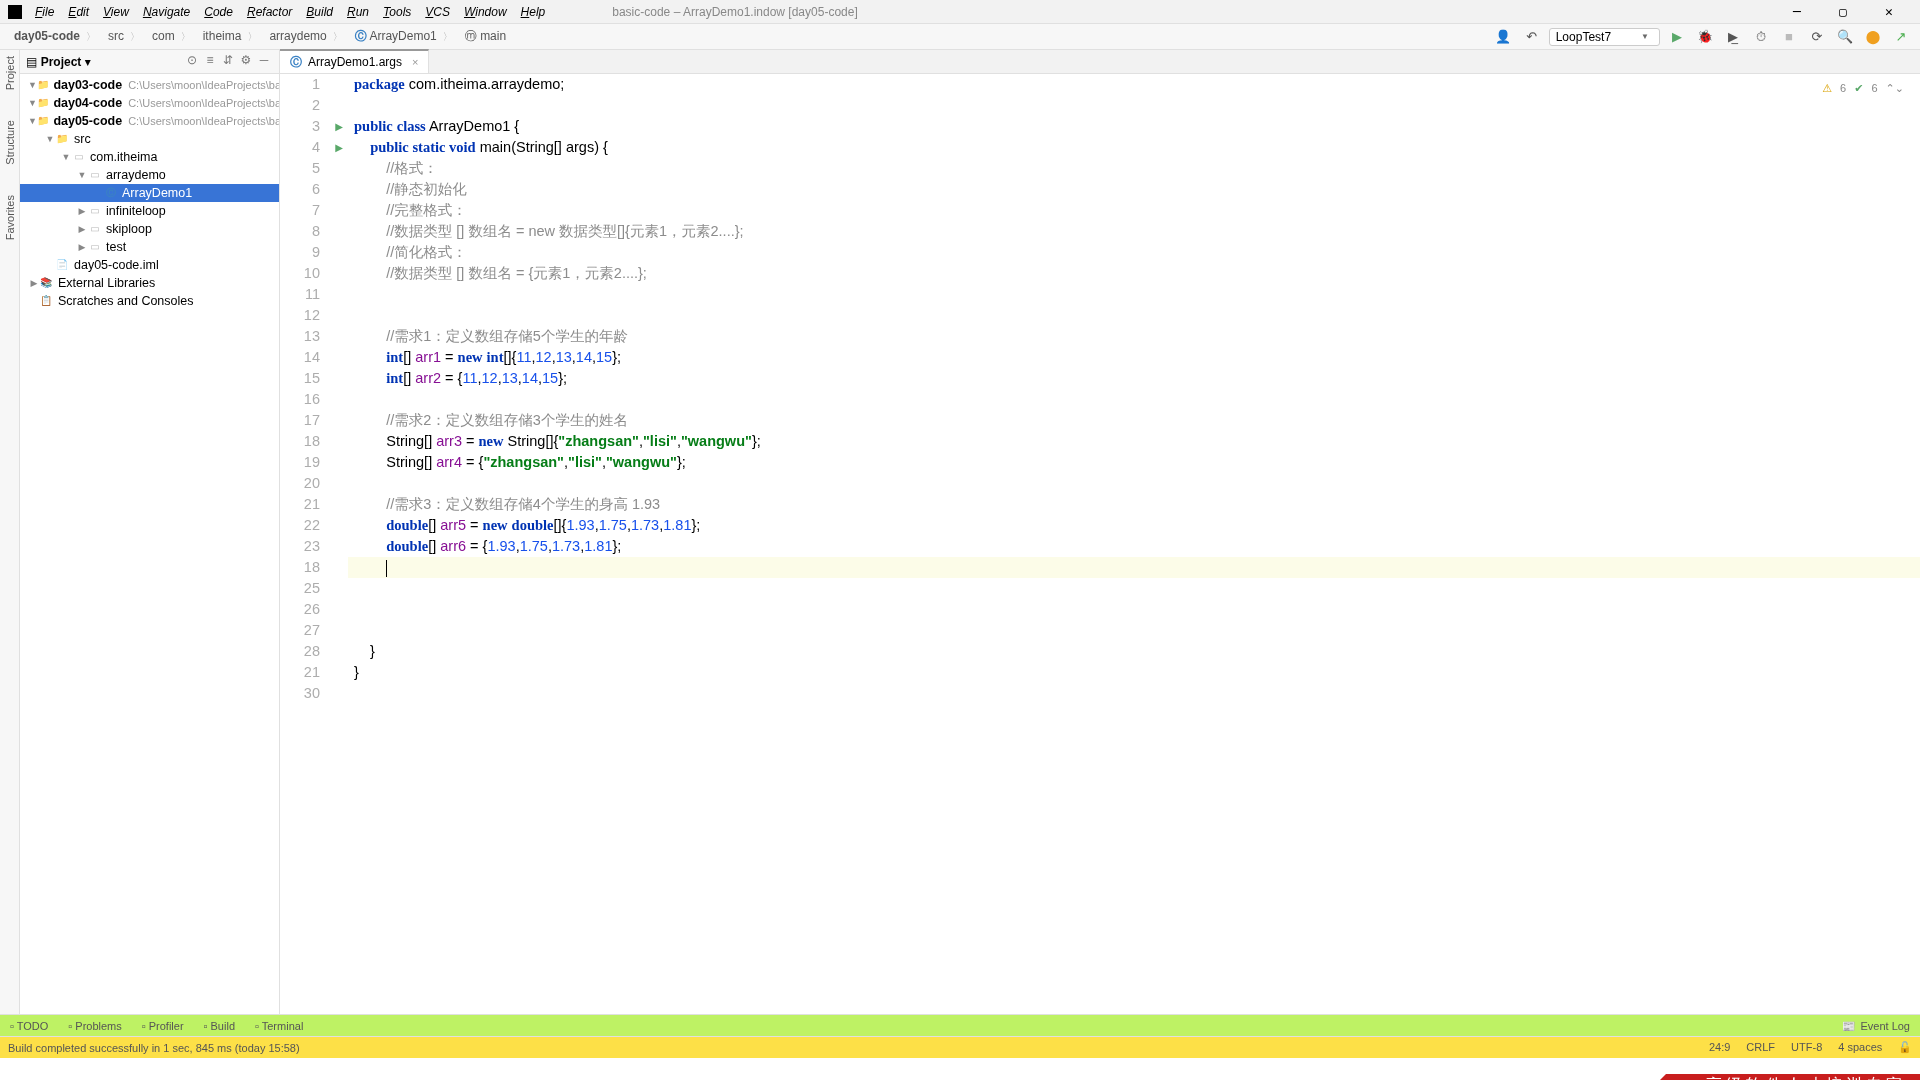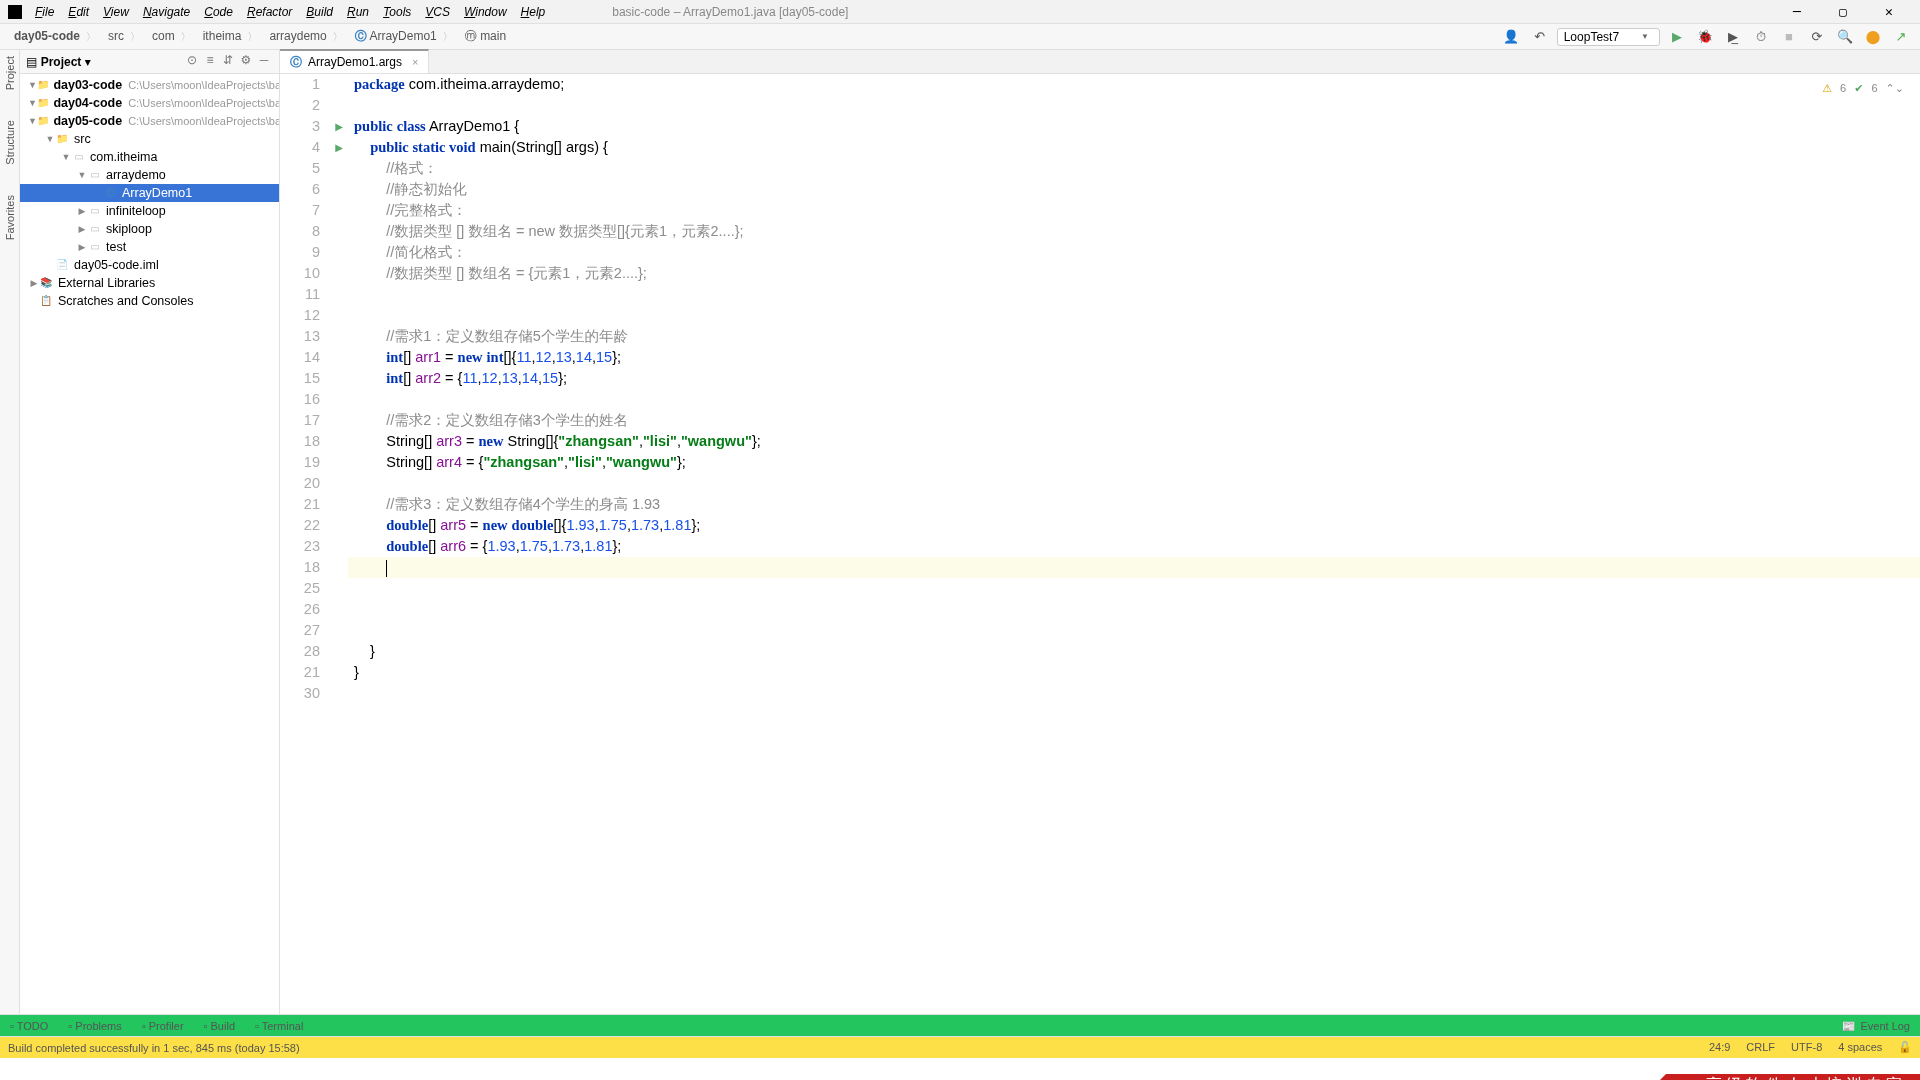--- a/index.html
+++ b/index.html
@@ -13,21 +13,21 @@
 .menubar .title { margin-left:60px; color:#888; font-size:12px; }
 .menubar .windowctl { margin-left:auto; display:flex; gap:0; }
 .menubar .wc { width:46px; height:24px; text-align:center; line-height:24px; font-size:13px; cursor:pointer; font-family:monospace; }
 
 
 .navrow { height:26px; background:#f7f7f7; border-bottom:1px solid #e0e0e0; display:flex; align-items:center; padding:0 8px; }
 .navrow .crumb { padding:0 6px; color:#555; cursor:pointer; }
 .navrow .crumb .sep { color:#aaa; margin-left:6px; font-size:10px; }
 .navrow .right { margin-left:auto; display:flex; align-items:center; gap:6px; }
 .navrow .tb-btn { width:22px; height:22px; display:flex; align-items:center; justify-content:center; cursor:pointer; color:#555; border-radius:3px; font-size:13px; }
-.navrow .run-cfg { border:1px solid #ccc; background:#fff; padding:1px 10px 1px 6px; border-radius:3px; display:flex; align-items:center; gap:4px; cursor:pointer; }
+.navrow .run-cfg { border:1px solid #ccc; background:#fff; padding:1px 10px 1px 6px; border-radius:3px; display:flex; align-items:center; gap:12px; cursor:pointer; }
 .navrow .run-cfg .tri { color:#6a6a6a; font-size:8px; margin-left:18px; }
 .navrow .play { color:#59a869; }
 .navrow .bug  { color:#3b82f6; }
 
 
 .workarea { display:flex; height:calc(100% - 24px - 26px - 22px - 22px - 22px); }
 
 
 .leftgutter { width:20px; background:#f7f7f7; border-right:1px solid #e0e0e0; display:flex; flex-direction:column; align-items:center; padding-top:6px; gap:30px; }
 .leftgutter .vlabel { writing-mode:vertical-rl; transform:rotate(180deg); font-size:11px; color:#555; cursor:pointer; }
@@ -62,21 +62,21 @@
 .str  { color:#067d17; font-weight:bold;}
 .cmt  { color:#8c8c8c; }
 .num  { color:#1750eb; }
 .id   { color:#871094; }
 .caret{ display:inline-block; width:1px; height:17px; background:#000; vertical-align:middle; }
 .ed-status { position:absolute; top:4px; right:16px; display:flex; gap:8px; align-items:center; font-size:11px; color:#888; }
 .ed-status .warn{color:#d9a100;}
 .ed-status .ok{color:#59a869;}
 
 
-.bottom-tabs { height:22px; border-top:1px solid #e0e0e0; background:#22c55e; display:flex; align-items:center; }
+.bottom-tabs { height:22px; border-top:1px solid #e0e0e0; background:#bef264; display:flex; align-items:center; }
 .bottom-tabs .bt-item { padding:0 10px; height:22px; line-height:22px; font-size:11px; color:#555; cursor:pointer; display:flex; align-items:center; gap:4px; }
 .bottom-tabs .right { margin-left:auto; }
 
 
 .statusbar { height:22px; border-top:1px solid #e0e0e0; background:#fde047; display:flex; align-items:center; padding:0 8px; font-size:11px; color:#555; }
 .statusbar .right { margin-left:auto; display:flex; gap:16px; }
 
 
 .banner { height:22px; background:transparent; position:relative; }
 .banner .redstrip { position:absolute; right:0; top:16px; height:22px; background:#c81e1e; color:#fff; font-size:16px; font-family:"KaiTi","STKaiti",serif; letter-spacing:4px; padding:0 14px 0 40px; line-height:22px; display:flex; align-items:center; }
@@ -94,21 +94,21 @@
       <span class="menu-item"><u>N</u>avigate</span>
       <span class="menu-item"><u>C</u>ode</span>
       <span class="menu-item"><u>R</u>efactor</span>
       <span class="menu-item"><u>B</u>uild</span>
       <span class="menu-item"><u>R</u>un</span>
       <span class="menu-item"><u>T</u>ools</span>
       <span class="menu-item"><u>V</u>CS</span>
       <span class="menu-item"><u>W</u>indow</span>
       <span class="menu-item"><u>H</u>elp</span>
     </div>
-  <div class="title">basic-code – ArrayDemo1.java [day05-code]</div>
+  <div class="title">basic-code – ArrayDemo1.indow [day05-code]</div>
   <div class="windowctl">
     <div class="wc">─</div>
     <div class="wc">▢</div>
     <div class="wc close">✕</div>
   </div>
 </div>
 
 <div class="navrow">
   <span class="crumb"><b>day05-code</b><span class="sep">〉</span></span>
   <span id="crumbs"><span class="crumb">src<span class="sep">〉</span></span><span class="crumb">com<span class="sep">〉</span></span><span class="crumb">itheima<span class="sep">〉</span></span><span class="crumb">arraydemo<span class="sep">〉</span></span></span>

